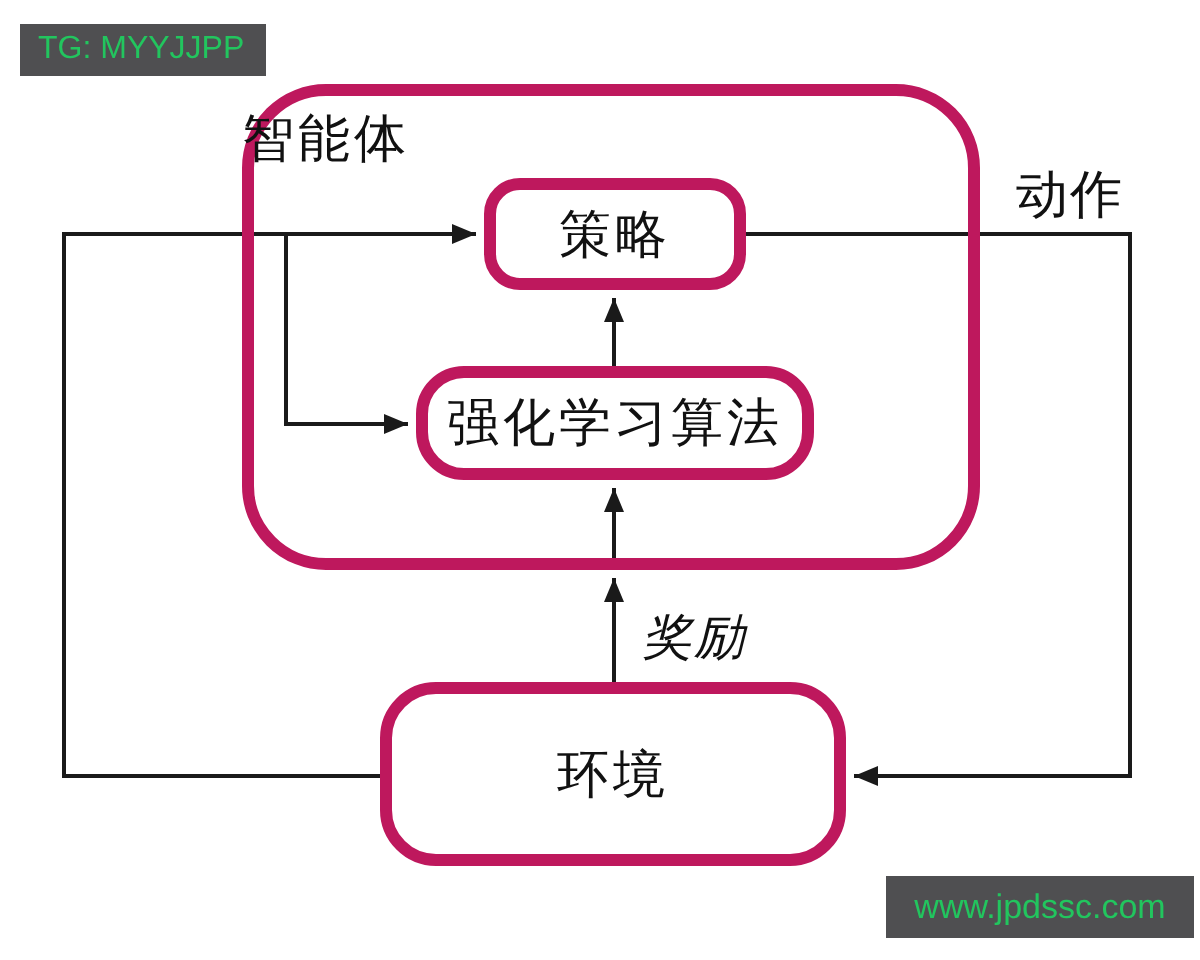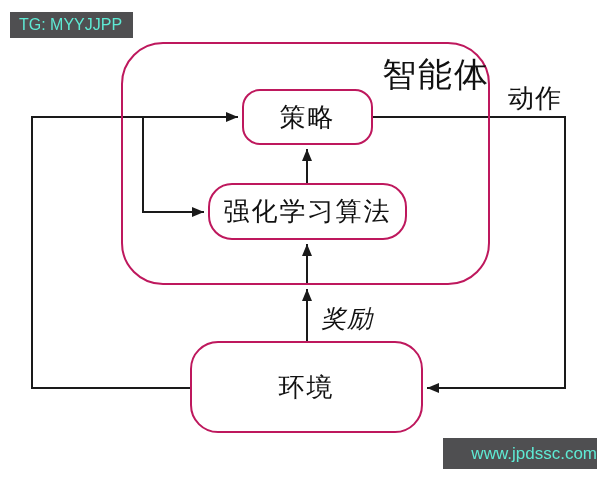--- a/index.html
+++ b/index.html
@@ -3,42 +3,42 @@
 <meta charset="utf-8">
 <style>
   html,body{margin:0;padding:0;background:#e8e8e8;}
   .stage{
     position:relative;width:600px;height:480px;background:#ffffff;
     font-family:"DejaVu Serif","Liberation Serif",serif;color:#111;
     overflow:hidden;
   }
   .connectors{position:absolute;left:0;top:0;width:600px;height:480px;}
   .node{
-    position:absolute;border:2px solid #be185d;background:#ffffff;
+    position:absolute;border:6px solid #be185d;background:#ffffff;
     display:flex;align-items:center;justify-content:center;box-sizing:border-box;
   }
   .node-label{font-size:26px;letter-spacing:2px;white-space:nowrap;}
   .agent-box{left:121px;top:42px;width:369px;height:243px;border-radius:42px;background:transparent;}
-  .agent-title{position:absolute;left:121px;top:52px;width:369px;text-align:right;
-    font-size:34px;letter-spacing:2px;}
+  .agent-title{position:absolute;left:121px;top:52px;width:369px;text-align:left;
+    font-size:26px;letter-spacing:2px;}
   .policy-box{left:242px;top:89px;width:131px;height:56px;border-radius:18px;}
   .rl-box{left:208px;top:183px;width:199px;height:57px;border-radius:24px;}
   .env-box{left:190px;top:341px;width:233px;height:92px;border-radius:28px;}
   .edge-label{position:absolute;font-size:26px;letter-spacing:1px;line-height:1;white-space:nowrap;}
   .lbl-observation{left:33px;top:86px;}
   .lbl-action{left:508px;top:85px;text-align:right;}
   .lbl-policy-update{left:332px;top:152px;}
   .lbl-reward{left:321px;top:306px;font-size:25px;font-style:italic;}
   .watermark{
-    position:absolute;color:#5eead4;background:#4f4f51;
+    position:absolute;color:#22c55e;background:#4f4f51;
     font-family:"Liberation Sans","DejaVu Sans",sans-serif;
     display:flex;align-items:center;white-space:nowrap;
   }
   .wm-top{left:10px;top:12px;width:123px;height:26px;font-size:16px;padding-left:9px;box-sizing:border-box;}
-  .wm-bottom{left:443px;top:438px;width:154px;height:31px;font-size:17px;justify-content:flex-end;}
+  .wm-bottom{left:443px;top:438px;width:154px;height:31px;font-size:17px;justify-content:center;}
 </style>
 </head>
 <body>
 
 <div class="stage">
 
   <svg class="connectors" viewBox="0 0 600 480" xmlns="http://www.w3.org/2000/svg">
     <defs>
       <marker id="arrow" markerUnits="userSpaceOnUse" markerWidth="14" markerHeight="12" refX="12" refY="5" orient="auto">
         <path d="M0,0 L12,5 L0,10 Z" fill="#1a1a1a"></path>

